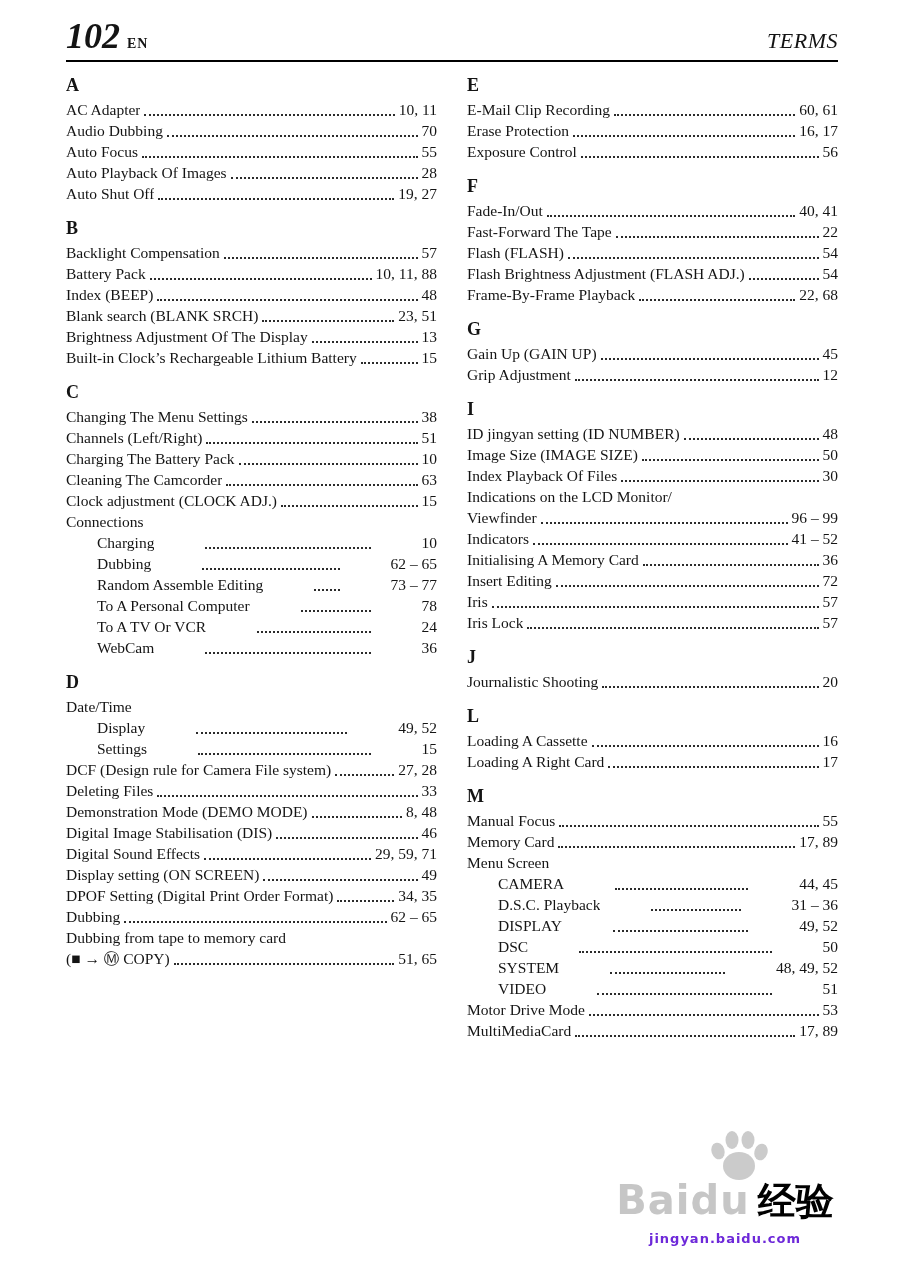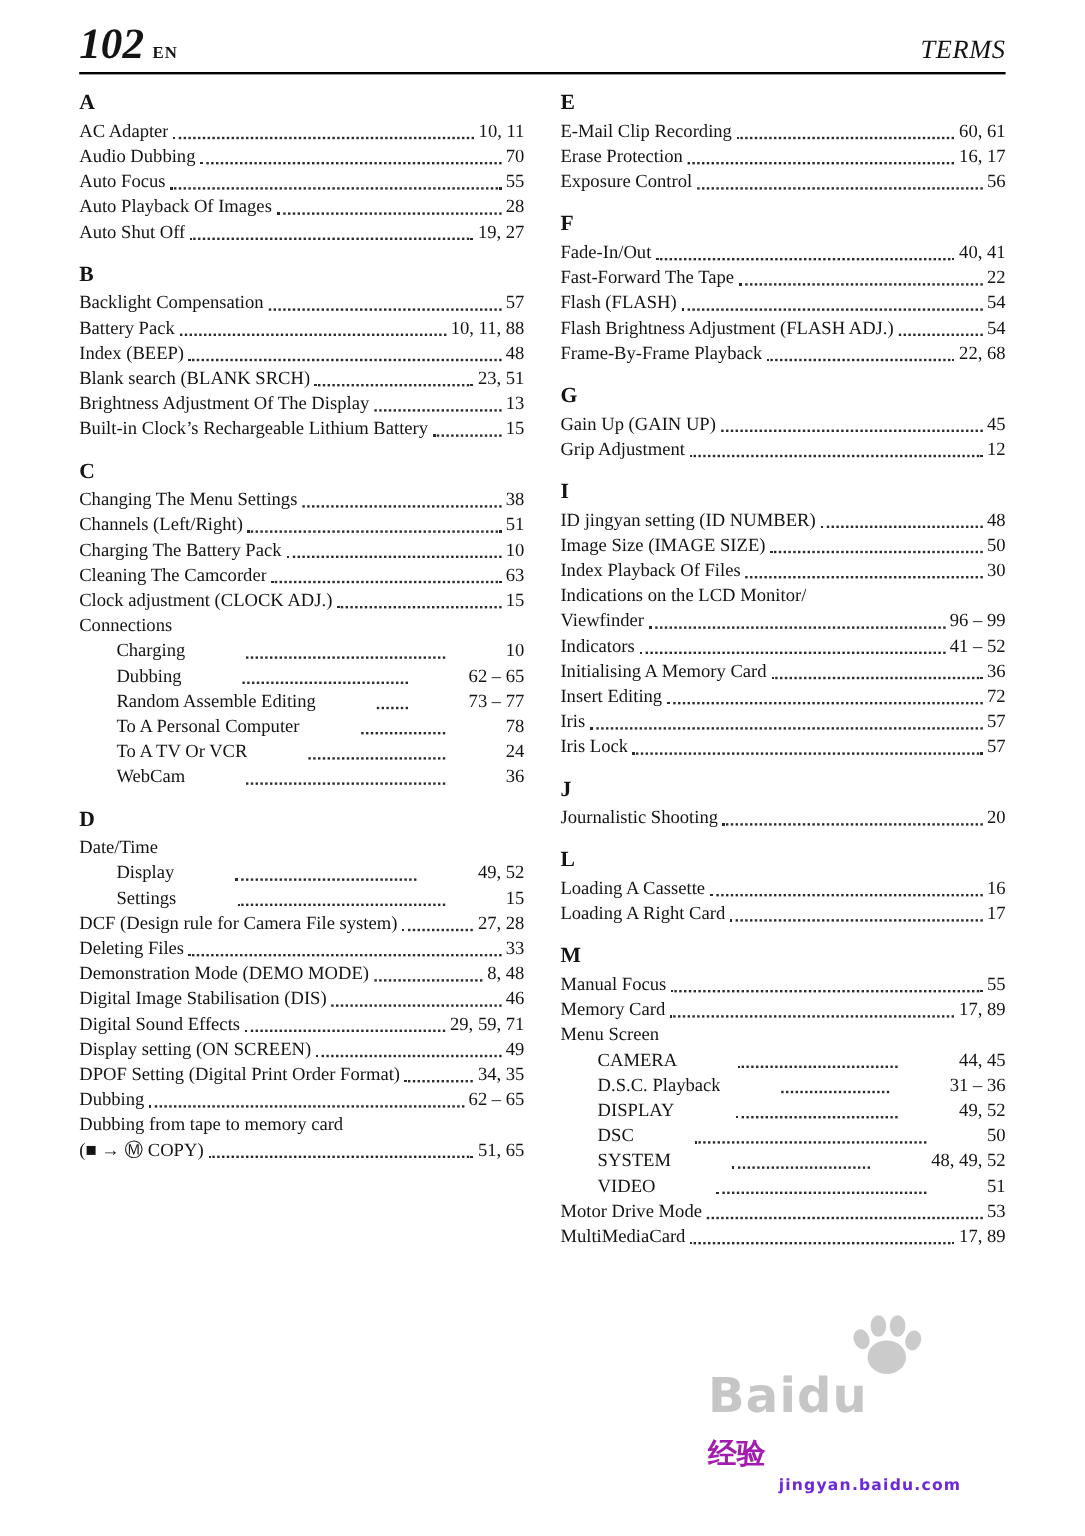--- a/index.html
+++ b/index.html
@@ -51,23 +51,23 @@
   .pages { flex:0 0 auto; }
   
   .watermark {
     position:absolute; right:26px; bottom:34px;
     width:270px; text-align:center;
     color:#c9c9c9;
     font-family:"DejaVu Sans","Liberation Sans",sans-serif;
     user-select:none;
   }
   .wm-paw { display:block; margin:0 auto -6px 118px; }
-  .wm-line1 { display:flex; justify-content:center; align-items:baseline; gap:8px;flex-direction:column; }
+  .wm-line1 { display:flex; justify-content:center; align-items:baseline; gap:8px; }
   .wm-brand { font-size:40px; font-weight:bold; letter-spacing:1px; color:#c6c6c6; }
-  .wm-cn    { font-size:24px; font-weight:bold; color:#a21caf; }
+  .wm-cn    { font-size:38px; font-weight:bold; color:#000000; }
   .wm-url   { margin-top:4px; font-size:13px; letter-spacing:1px; color:#6d28d9;font-weight:bold; }
 </style>
 </head>
 <body>
 
 <div class="page">
 
   <div class="header">
     <div class="page-num-group">
       <span class="page-num">102</span>

